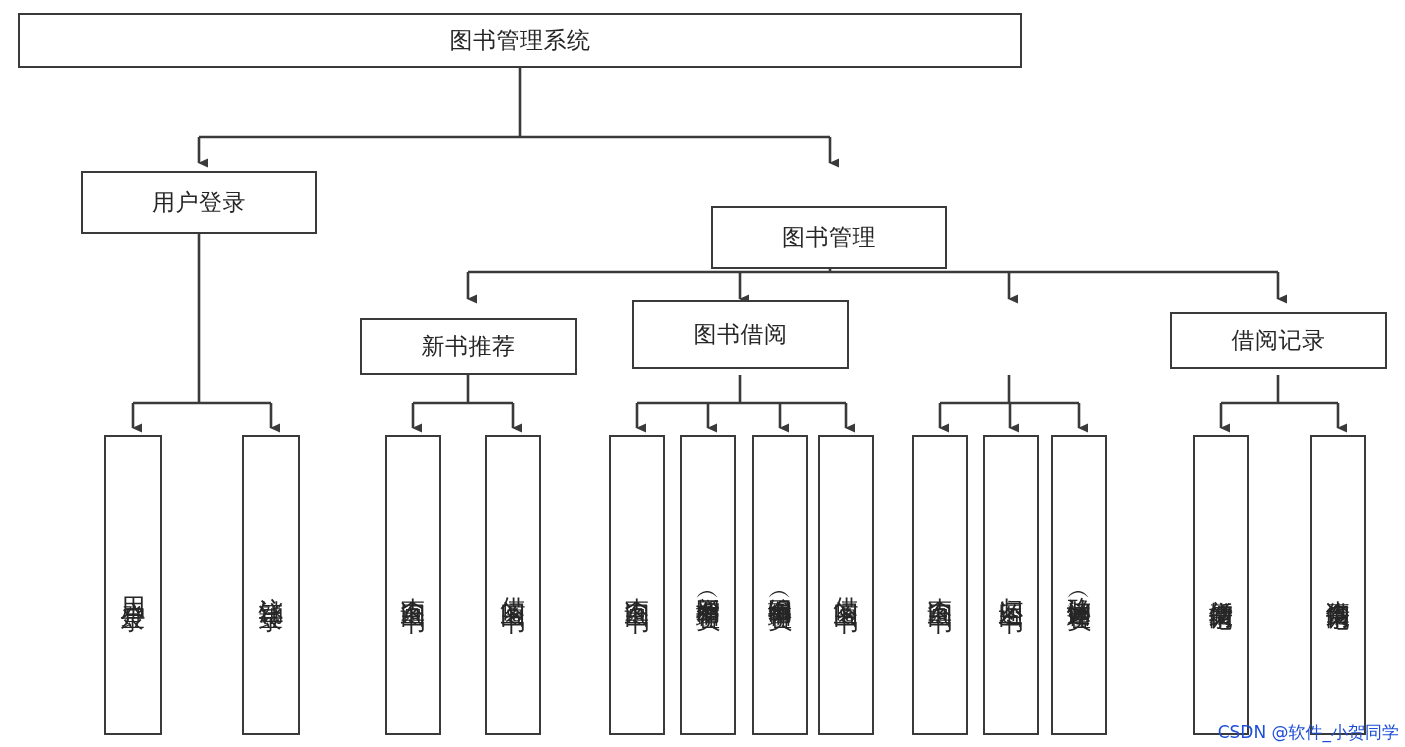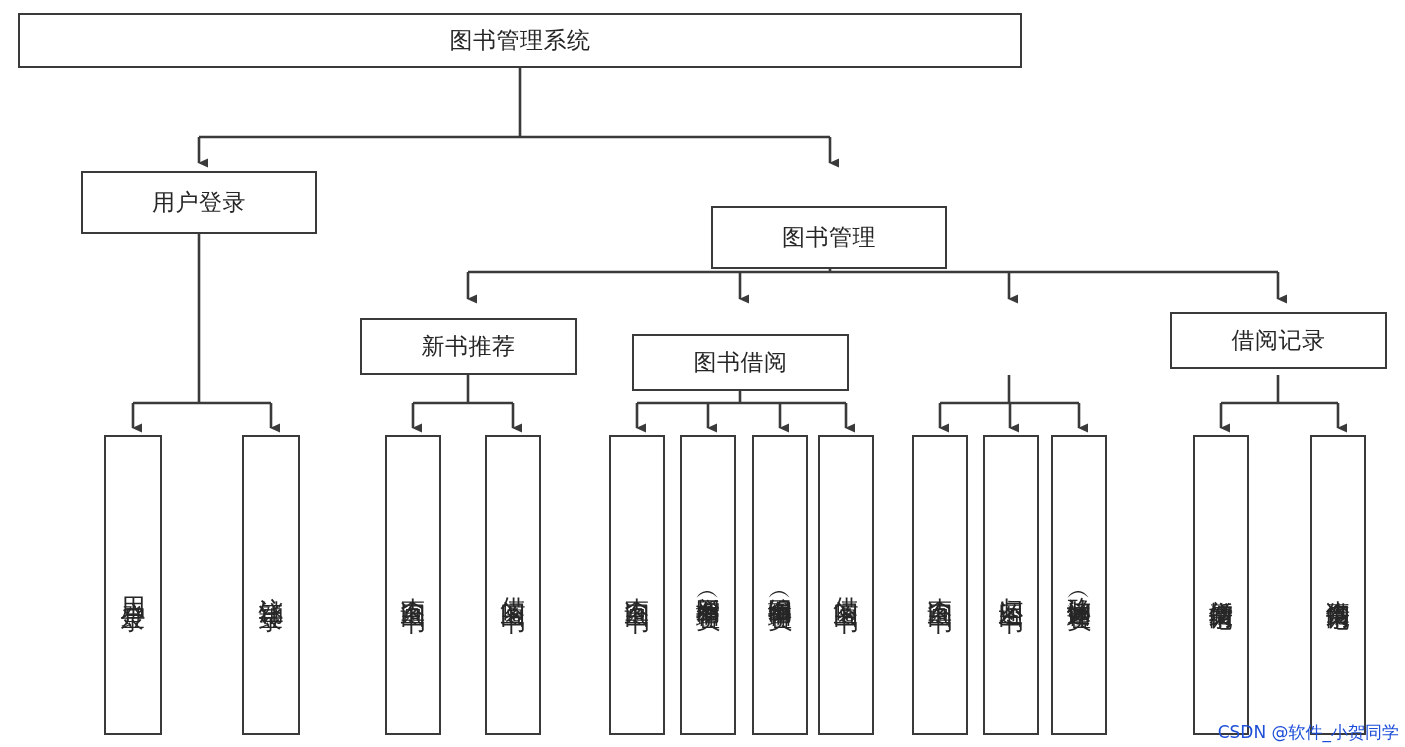--- a/index.html
+++ b/index.html
@@ -139,21 +139,21 @@
   <div class="node horiz" style="left:81px; top:171px; width:236px; height:63px;">
     <span class="lbl">用户登录</span>
   </div>
   <div class="node horiz" style="left:711px; top:171px; width:236px; height:63px;margin-top:35px;">
     <span class="lbl">图书管理</span>
   </div>
 
   <div class="node horiz" style="left:360px; top:318px; width:217px; height:57px;">
     <span class="lbl">新书推荐</span>
   </div>
-  <div class="node horiz" style="left:632px; top:334px; width:217px; height:57px;">
+  <div class="node horiz" style="left:632px; top:300px; width:217px; height:69px;">
     <span class="lbl">图书借阅</span>
   </div>
   <div class="node horiz" style="left:1170px; top:312px; width:217px; height:57px;">
     <span class="lbl">借阅记录</span>
   </div>
 
   <div class="node vert" style="left:104px; top:435px; width:58px; height:300px;">
     <span class="lbl">用户登录</span>
   </div>
   <div class="node vert" style="left:242px; top:435px; width:58px; height:300px;">

